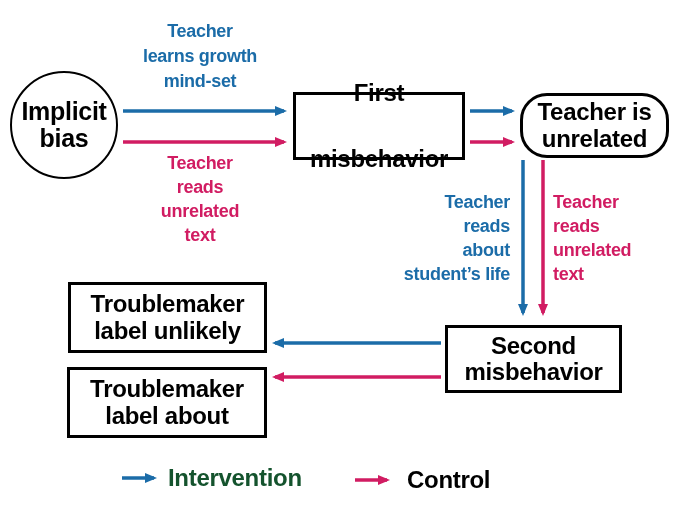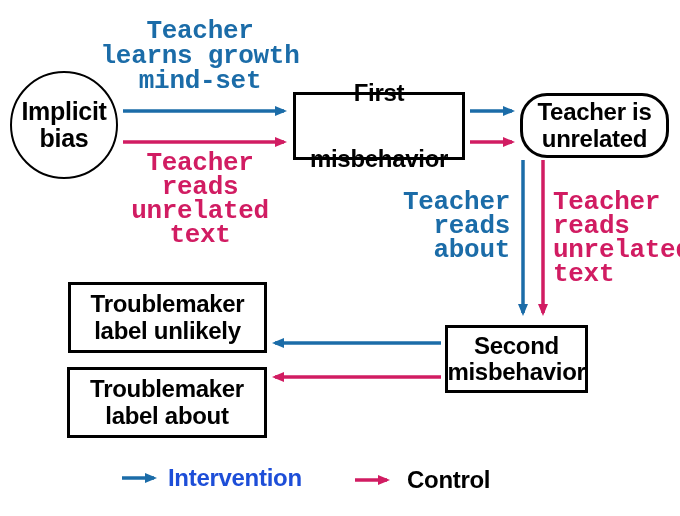--- a/index.html
+++ b/index.html
@@ -31,36 +31,35 @@
     letter-spacing:-0.3px;
     white-space:nowrap;
   }
   .circle {
     border-radius:50%;
     border-width:2.5px;
     font-size:25px;
   }
   .lbl {
     position:absolute;
-    font-size:26px; line-height:24px;
+    font-size:18px; line-height:24px;
     letter-spacing:-0.3px;
     white-space:nowrap;
-    font-family:Liberation Mono, monospace;
   }
   .lbl.blue { color:#1b6ca8; }
   .lbl.pink { color:#d11c62; }
   .lbl.center { text-align:center; }
   .lbl.right  { text-align:right; }
   .legend-text {
     position:absolute;
     font-size:24px; line-height:28px;
     letter-spacing:-0.3px;
     white-space:nowrap;
   }
-  .legend-text.blue { color:#1d4ed8; }
+  .legend-text.blue { color:#14532d; }
   .legend-text.pink { color:#000000; }
 </style>
 </head>
 <body>
 
 <div class="canvas">
 
   <svg class="arrows" viewBox="0 0 680 516" xmlns="http://www.w3.org/2000/svg">
     <defs>
       <marker id="headBlue" viewBox="0 0 12 10" markerWidth="12" markerHeight="10" refX="9" refY="5" orient="auto" markerUnits="userSpaceOnUse">
@@ -95,21 +94,21 @@
   <div class="node" style="left:293px; top:92px; width:172px; height:68px;gap:40px;">
     <span>First</span>
     <span>misbehavior</span>
   </div>
 
   <div class="node" style="left:520px; top:93px; width:149px; height:65px;border-radius:27px;">
     <span>Teacher is</span>
     <span>unrelated</span>
   </div>
 
-  <div class="node" style="left:445px; top:325px; width:143px; height:68px;">
+  <div class="node" style="left:445px; top:325px; width:177px; height:68px;">
     <span>Second</span>
     <span>misbehavior</span>
   </div>
 
   <div class="node" style="left:68px; top:282px; width:199px; height:71px;">
     <span>Troublemaker</span>
     <span>label unlikely</span>
   </div>
 
   <div class="node" style="left:67px; top:367px; width:200px; height:71px;">
@@ -127,20 +126,21 @@
     <div>Teacher</div>
     <div>reads</div>
     <div>unrelated</div>
     <div>text</div>
   </div>
 
   <div class="lbl blue right" style="left:320px; top:190px; width:190px;">
     <div>Teacher</div>
     <div>reads</div>
     <div>about</div>
+    <div>student’s life</div>
   </div>
 
   <div class="lbl pink" style="left:553px; top:190px; width:140px;">
     <div>Teacher</div>
     <div>reads</div>
     <div>unrelated</div>
     <div>text</div>
   </div>
 
   <div class="legend-text blue" style="left:168px; top:464px;">Intervention</div>

